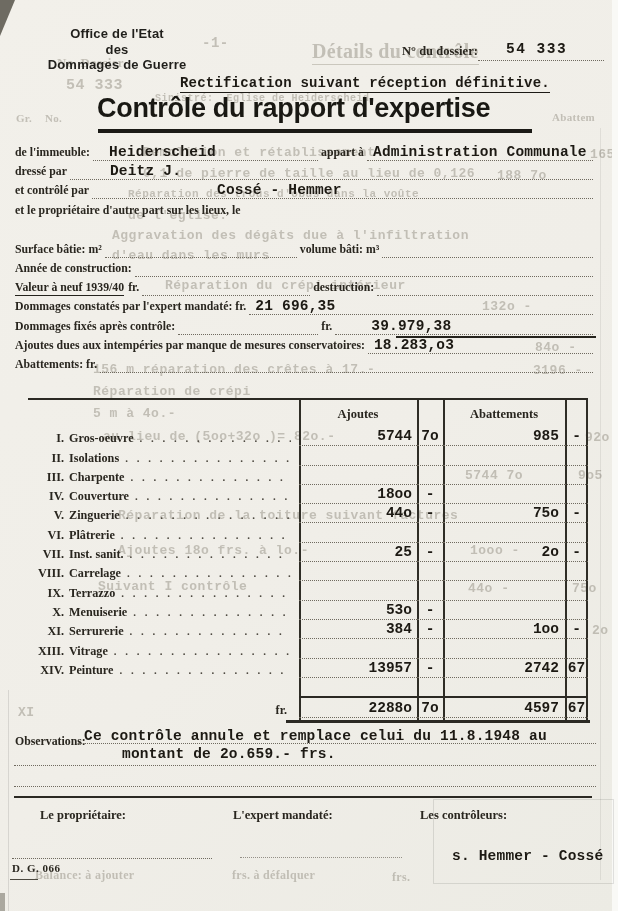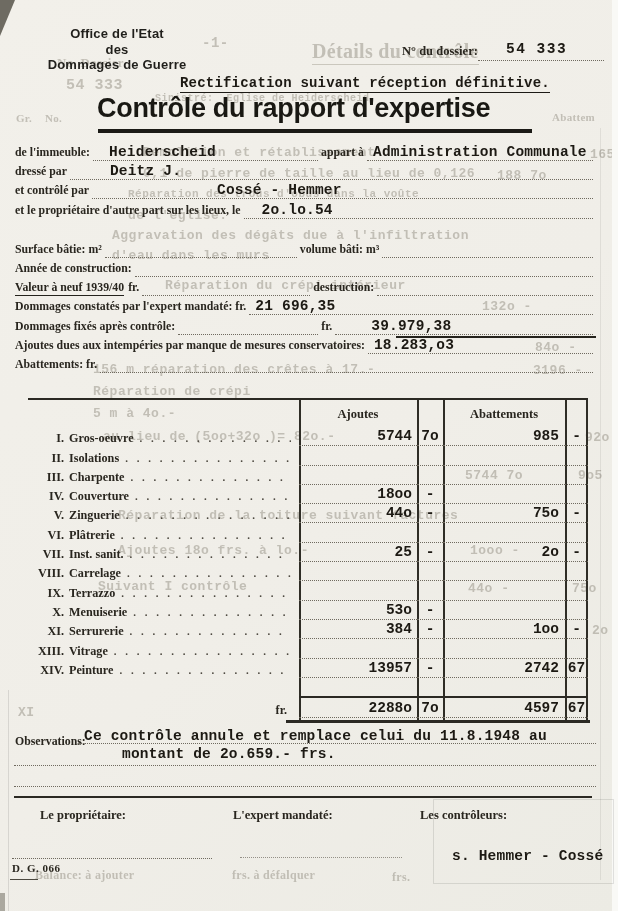--- a/index.html
+++ b/index.html
@@ -154,21 +154,20 @@
   <div class="frow" style="top:163px">
     <span class="lbl">dressé par</span>
     <span class="fl"><span class="tv" style="margin-left:40px">Deitz J.</span></span>
   </div>
   <div class="frow" style="top:182px">
     <span class="lbl">et contrôlé par</span>
     <span class="fl"><span class="tv" style="margin-left:125px">Cossé - Hemmer</span></span>
   </div>
   <div class="frow" style="top:202px">
     <span class="lbl">et le propriétaire d'autre part sur les lieux, le</span>
-    <span class="fl"><span class="tv" style="margin-left:18px">2o.lo.54</span></span>
   </div>
   <div class="frow" style="top:241px">
     <span class="lbl">Surface bâtie: m²</span>
     <span class="fl" style="flex:0 0 192px"></span>
     <span class="lbl">volume bâti: m³</span>
     <span class="fl"></span>
   </div>
   <div class="frow" style="top:260px">
     <span class="lbl">Année de construction:</span>
     <span class="fl"></span>

